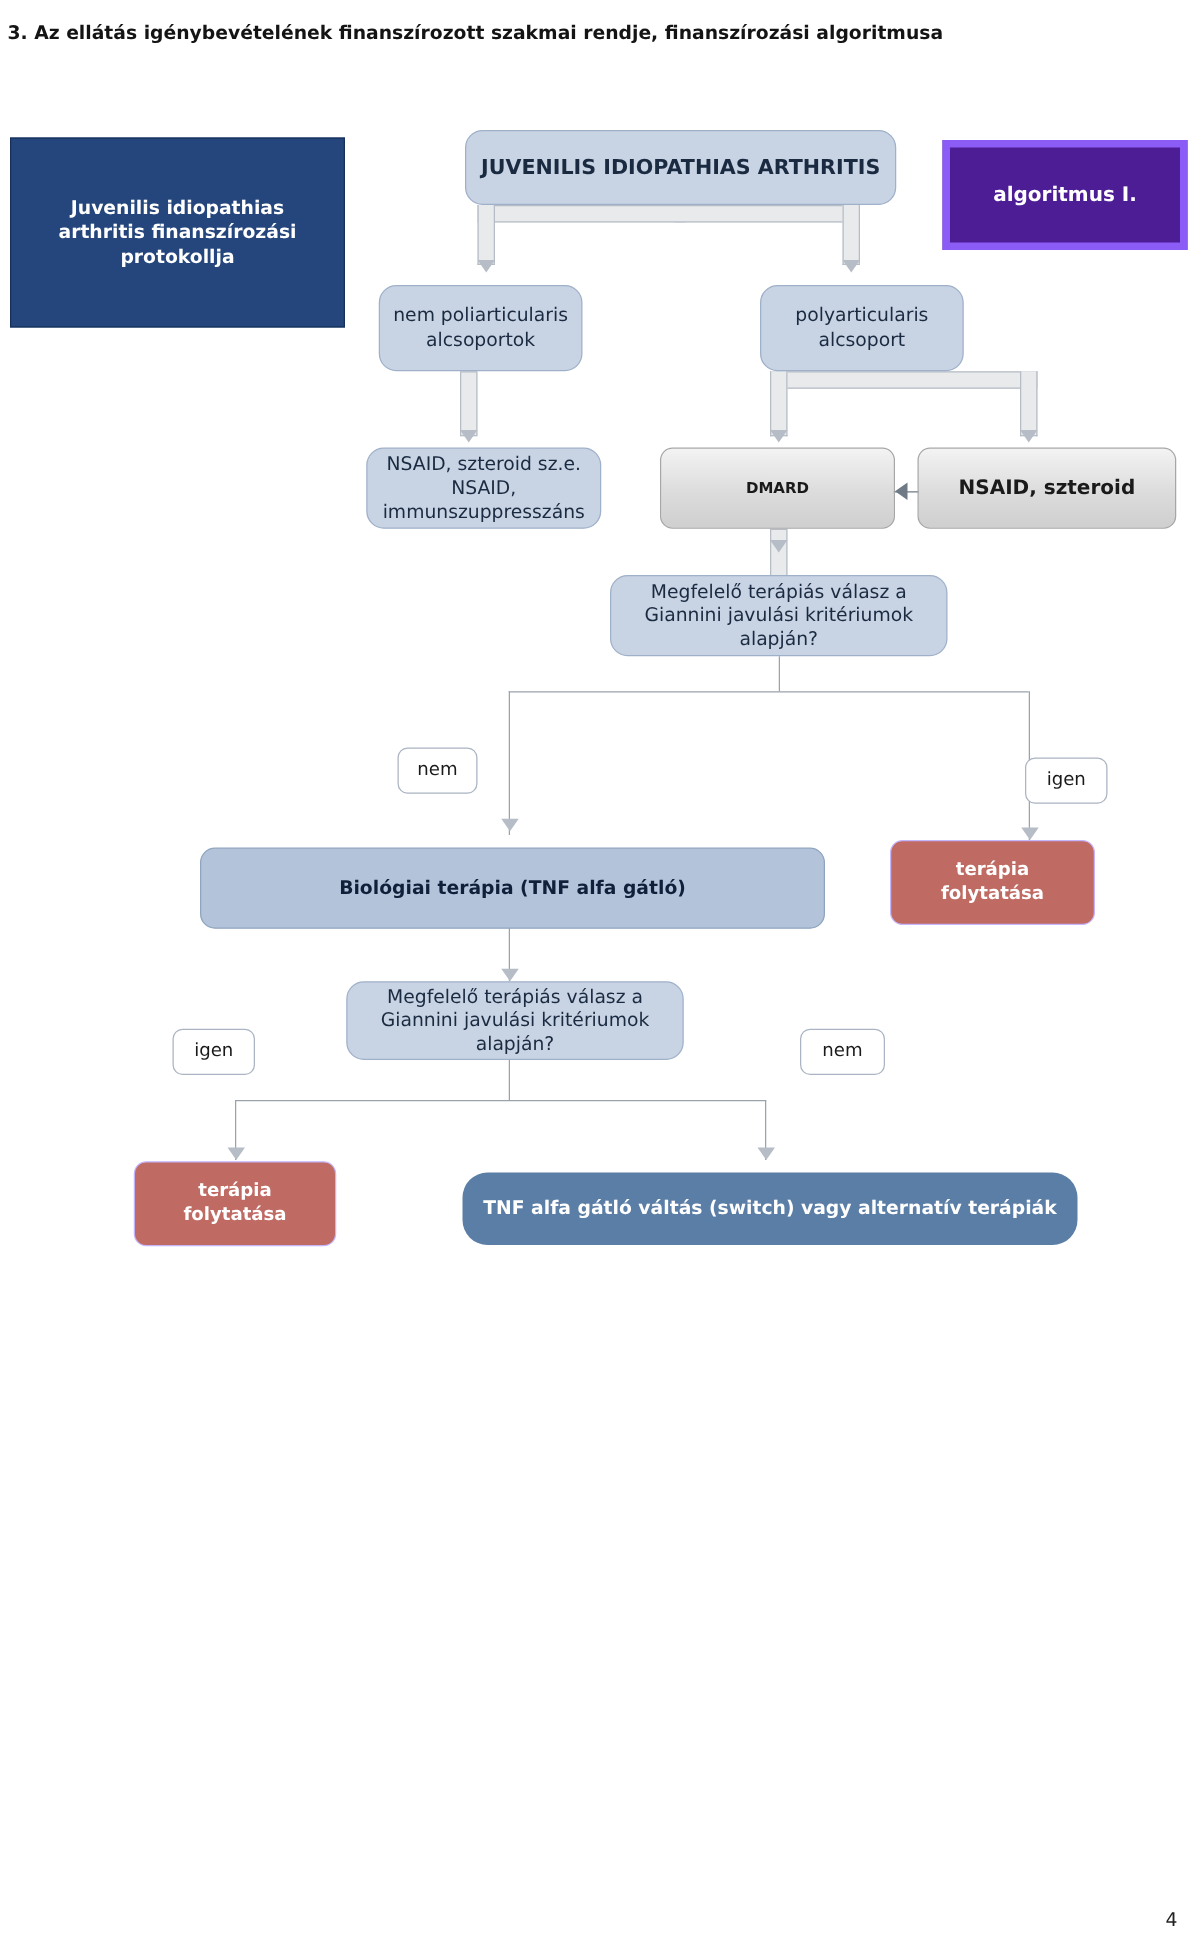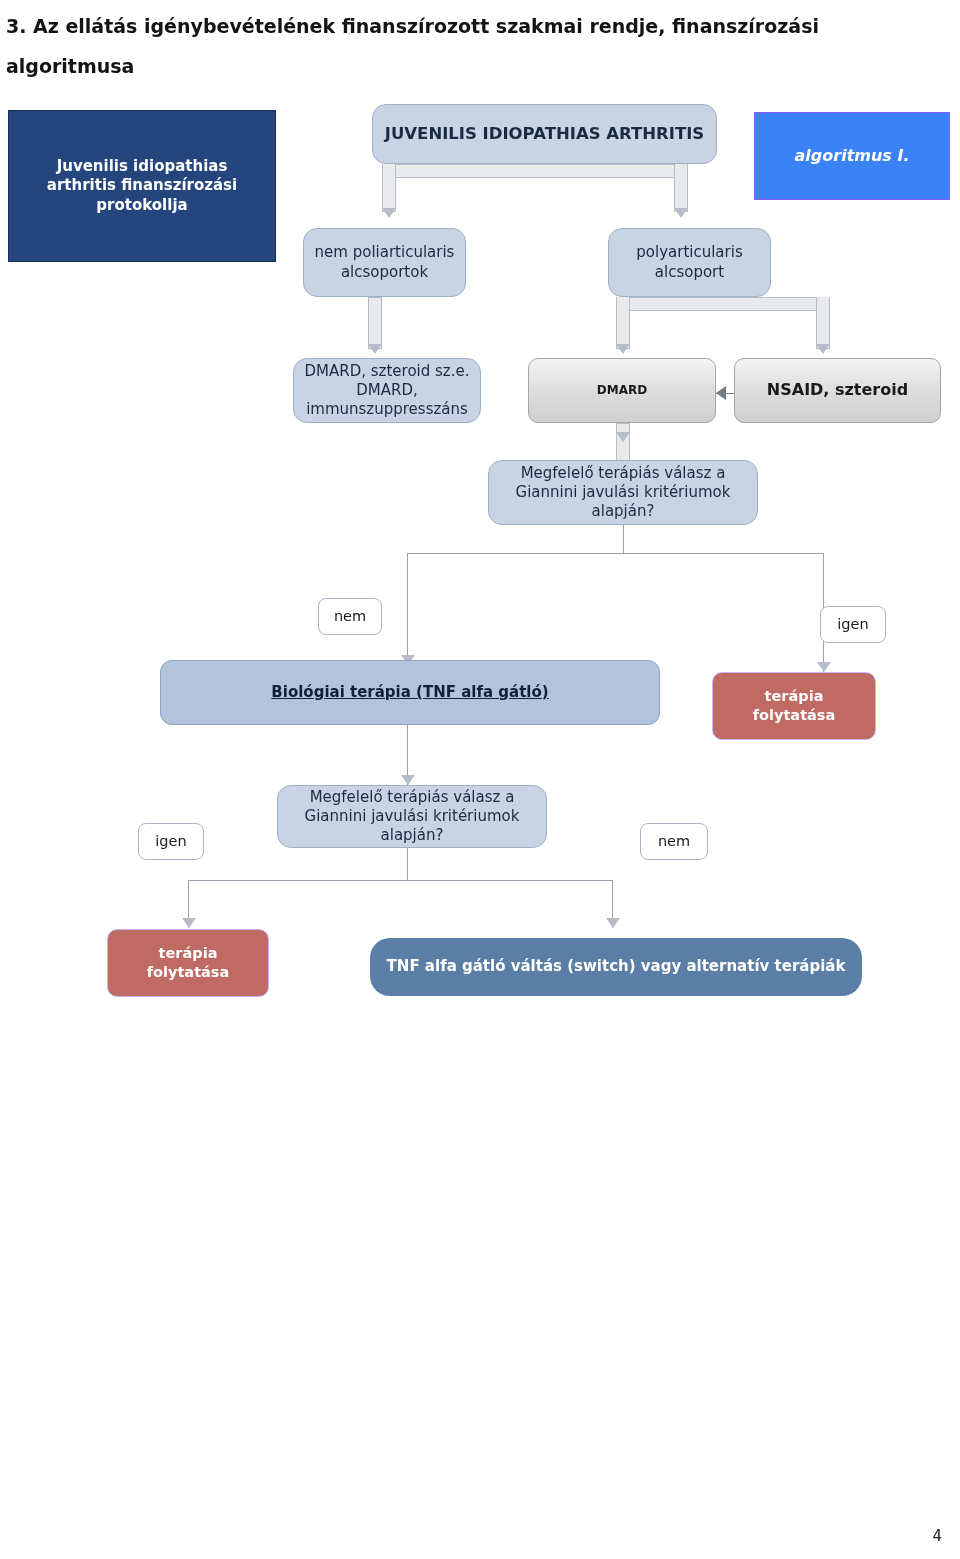--- a/index.html
+++ b/index.html
@@ -15,21 +15,21 @@
     color: #1a1a1a;
     overflow: hidden;
   }
 
   
   #page-title {
     position: absolute;
     left: 6px;
     top: 6px;
     width: 930px;
-    font-size: 19px;
+    font-size: 15px;
     font-weight: bold;
     line-height: 40px;
     color: #141414;
     letter-spacing: 0px;
   }
 
   
   .box {
     position: absolute;
     box-sizing: border-box;
@@ -62,26 +62,25 @@
   .greybox-round {
     background: linear-gradient(to bottom, #f3f3f3 0%, #dcdcdc 55%, #cfcfcf 100%);
     border: 1px solid #a6a6a6;
     border-radius: 10px;
     color: #1a1a1a;
     font-size: 14.5px;
   }
 
   
   .navy-bar {
-    background: #3b82f6;
-    border: 1px solid #8b5cf6;
+    background: #4c1d95;
+    border: 6px solid #8b5cf6;
     color: #ffffff;
     font-weight: bold;
     font-size: 16px;
-    font-style: italic;
   }
 
   
   .brick {
     background: #bf6a63;
     border: 1px solid #c4b5fd;
     border-radius: 10px;
     color: #ffffff;
     font-weight: bold;
     font-size: 14.5px;
@@ -216,21 +215,21 @@
 
 <div class="box bluegrey" style="left:303px; top:228px; width:163px; height:69px; padding:18px 8px;">
   <span>nem poliarticularis alcsoportok</span>
 </div>
 
 <div class="box bluegrey" style="left:608px; top:228px; width:163px; height:69px; padding:0 8px;">
   <span>polyarticularis alcsoport</span>
 </div>
 
 <div class="box bluegrey" style="left:293px; top:358px; width:188px; height:65px; padding:0 8px;">
-  <span>DMARD, szteroid sz.e. DMARD, immunszuppresszáns</span>
+  <span>NSAID, szteroid sz.e. NSAID, immunszuppresszáns</span>
 </div>
 
 <div class="box greybox-round bluegrey-bold" style="left:528px; top:358px; width:188px; height:65px; font-weight:bold; font-size:12px;">
   <span>DMARD</span>
 </div>
 
 <div class="box greybox-round" style="left:734px; top:358px; width:207px; height:65px; font-weight:bold; font-size:16px;">
   <span>NSAID, szteroid</span>
 </div>
 
@@ -239,21 +238,21 @@
 </div>
 
 <div class="box pill" style="left:318px; top:598px; width:64px; height:37px;">
   <span>nem</span>
 </div>
 
 <div class="box pill" style="left:820px; top:606px; width:66px; height:37px;">
   <span>igen</span>
 </div>
 
-<div class="box midblue" style="left:160px; top:660px; width:500px; height:65px; padding:0 10px;text-decoration:underline;">
+<div class="box midblue" style="left:160px; top:678px; width:500px; height:65px; padding:0 10px;">
   <span>Biológiai terápia (TNF alfa gátló)</span>
 </div>
 
 <div class="box brick" style="left:712px; top:672px; width:164px; height:68px; padding:0 8px;">
   <span>terápia folytatása</span>
 </div>
 
 <div class="box bluegrey" style="left:277px; top:785px; width:270px; height:63px; padding:0 10px;">
   <span>Megfelelő terápiás válasz a Giannini javulási kritériumok alapján?</span>
 </div>

